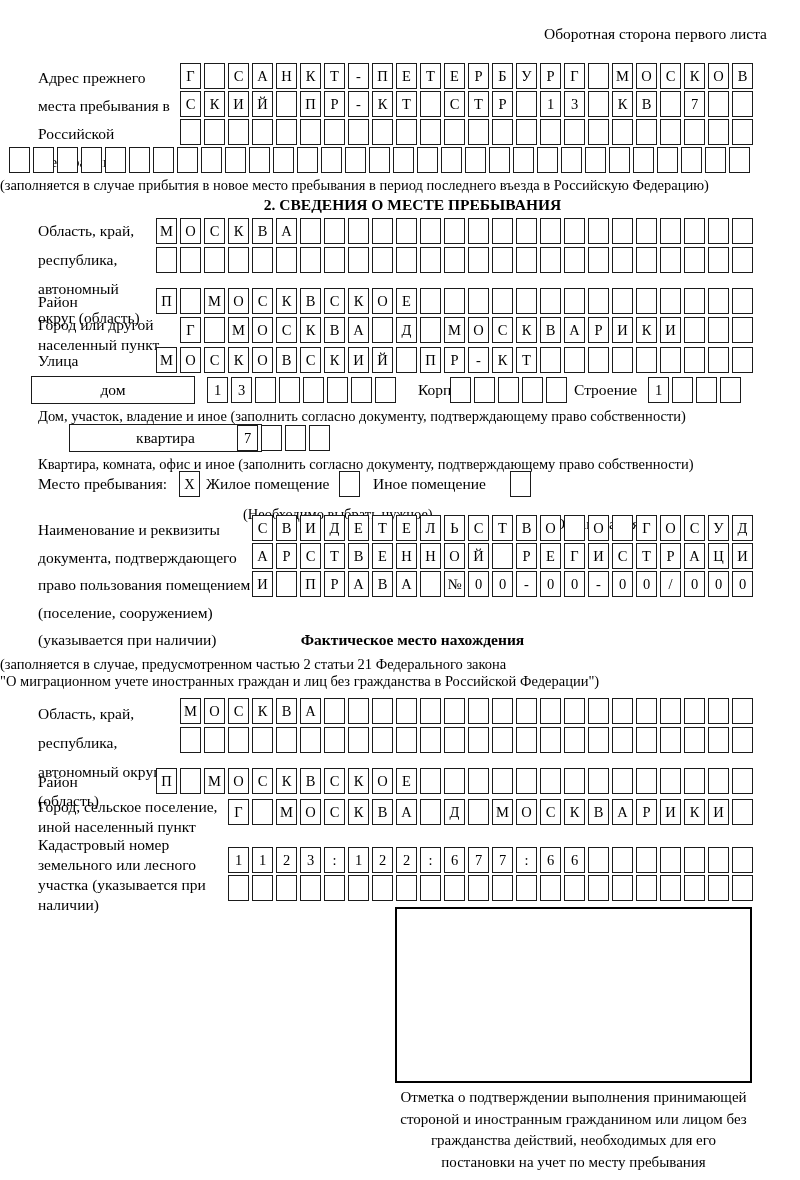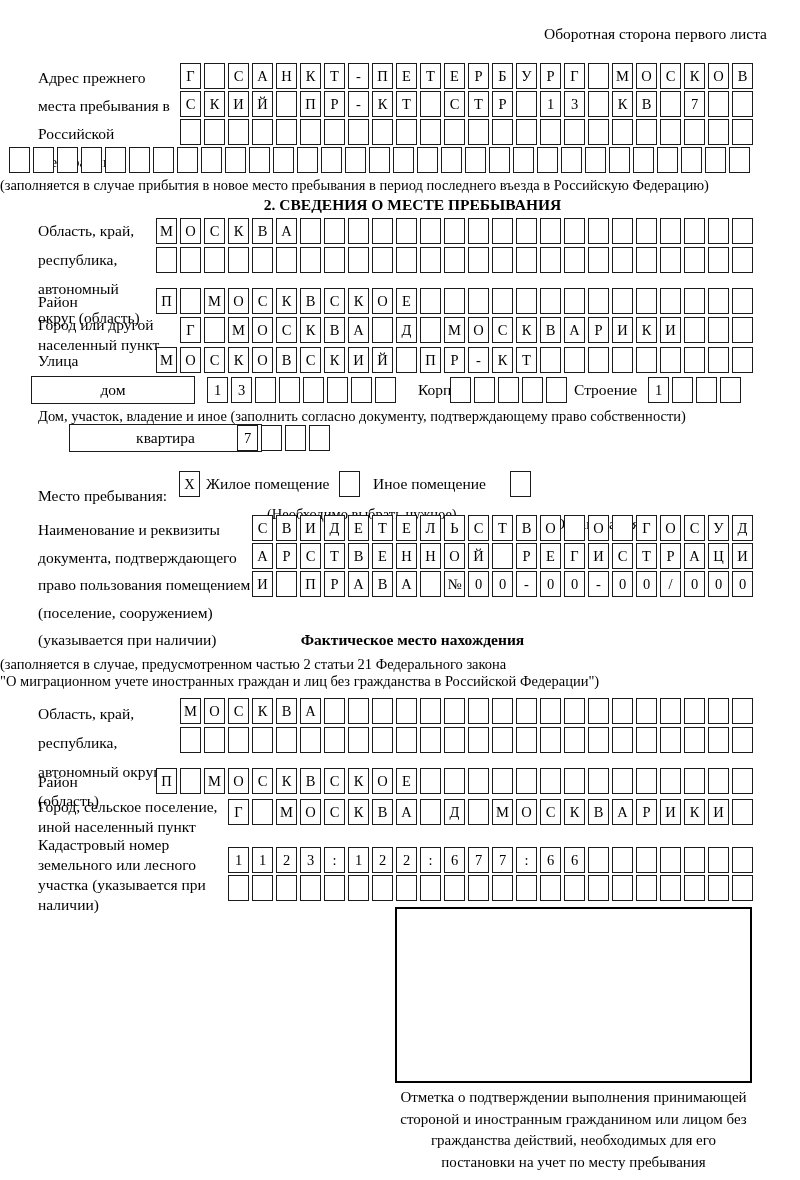--- a/index.html
+++ b/index.html
@@ -318,29 +318,30 @@
     </div>
   <div class="abs note" style="top:408px;left:38px;">Дом, участок, владение и иное (заполнить согласно документу, подтверждающему право собственности)</div>
 
   <div class="abs widebox" style="top:424px;left:33px;width:193px;margin-left:36px;">квартира</div>
   <div class="abs char-row" style="top:425px;left:237px;">
       <div class="cbox">7</div>
       <div class="cbox"></div>
       <div class="cbox"></div>
       <div class="cbox"></div>
     </div>
-
-  <div class="abs lbl" style="top:474px;left:38px;margin-top:12px;">Место пребывания:</div>
+  <div class="abs note" style="top:456px;left:38px;">Квартира, комната, офис и иное (заполнить согласно документу, подтверждающему право собственности)</div>
+
+  <div class="abs lbl" style="top:474px;left:38px;">Место пребывания:</div>
   <div class="abs cbox" style="top:471px;left:179px;">X</div>
   <div class="abs lbl" style="top:474px;left:206px;">Жилое помещение</div>
   <div class="abs cbox" style="top:471px;left:339px;"></div>
   <div class="abs lbl" style="top:474px;left:373px;">Иное помещение</div>
   <div class="abs cbox" style="top:471px;left:510px;"></div>
   <div class="abs lbl" style="top:474px;left:554px;margin-top:40px;">Организация</div>
-  <div class="abs note" style="top:506px;left:243px;margin-left:24px;">(Необходимо выбрать нужное)</div>
+  <div class="abs note" style="top:506px;left:243px;">(Необходимо выбрать нужное)</div>
 
   <div class="abs lbl" style="top:516px;left:38px;width:216px;line-height:27.5px;">Наименование и реквизиты документа, подтверждающего право пользования помещением (поселение, сооружением) (указывается при наличии)</div>
   <div class="abs char-row" style="top:515px;left:252px;">
       <div class="cbox">С</div>
       <div class="cbox">В</div>
       <div class="cbox">И</div>
       <div class="cbox">Д</div>
       <div class="cbox">Е</div>
       <div class="cbox">Т</div>
       <div class="cbox">Е</div>

